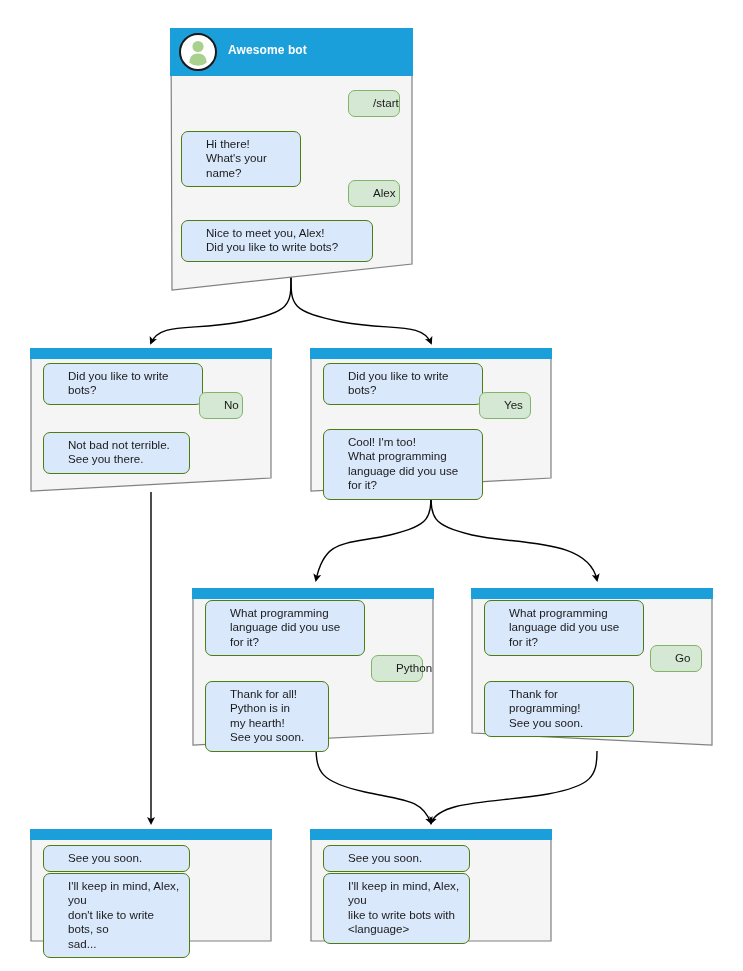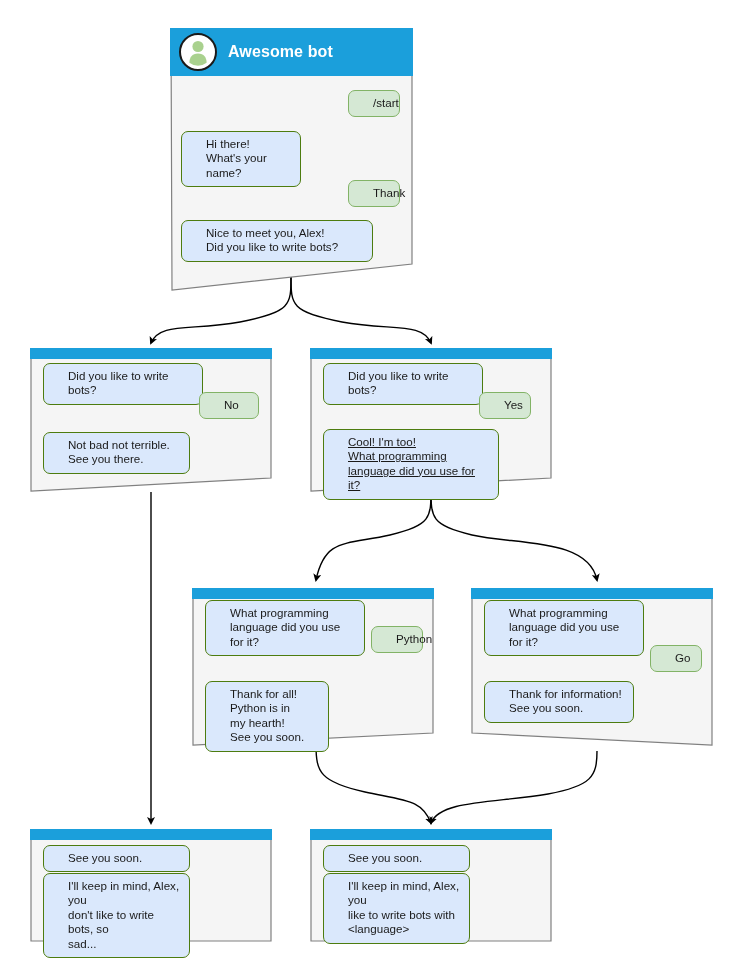--- a/index.html
+++ b/index.html
@@ -63,21 +63,21 @@
     border-radius: 50%;
     background: #ffffff;
     border: 2px solid #1a1a1a;
     box-sizing: border-box;
   }
   .avatar svg { display: block; }
   .root-title {
     position: absolute;
     left: 58px;
     top: 15px;
-    font-size: 16px;
+    font-size: 12px;
     font-weight: bold;
     color: #ffffff;
     letter-spacing: 0.1px;
   }
   
   .thin-header {
     position: absolute;
     left: 0; top: 0;
     width: 100%;
     height: 11px;
@@ -142,78 +142,78 @@
             <circle cx="17" cy="11.5" r="5.6" fill="#a9d18e"></circle>
             <path d="M17 18.5 c-6 0 -8.6 4.2 -8.6 9.2 a14 14 0 0 0 17.2 0 c0 -5 -2.6 -9.2 -8.6 -9.2 z" fill="#a9d18e"></path>
           </svg>
         </div>
         <div class="root-title">Awesome bot</div>
       </div>
 
       <div class="bubble user" style="left:178px; top:62px; width:52px;">/start</div>
       <div class="bubble bot" style="left:11px; top:103px; width:120px;">Hi there!
 What's your name?</div>
-      <div class="bubble user" style="left:178px; top:152px; width:52px;">Thank</div>
+      <div class="bubble user" style="left:178px; top:152px; width:52px;">Alex</div>
       <div class="bubble bot" style="left:11px; top:192px; width:192px;">Nice to meet you, Alex!
 Did you like to write bots?</div>
     </div>
   </div>
 
   <div class="card" style="left:30px; top:348px; width:242px; height:145px;">
     <svg class="card-shape" viewBox="0 0 242 145" width="242" height="145" xmlns="http://www.w3.org/2000/svg" preserveAspectRatio="none">
       <path d="M1,1 L241,1 L241,130 L1,143 Z" fill="#f5f5f5" stroke="#808080" stroke-width="1.2"></path>
     </svg>
     <div class="card-content">
       <div class="thin-header"></div>
       <div class="bubble bot" style="left:13px; top:15px; width:160px;">Did you like to write bots?</div>
-      <div class="bubble user" style="left:169px; top:44px; width:60px;">No</div>
+      <div class="bubble user" style="left:169px; top:44px; width:44px;">No</div>
       <div class="bubble bot" style="left:13px; top:84px; width:147px;">Not bad not terrible.
 See you there.</div>
     </div>
   </div>
 
   <div class="card" style="left:310px; top:348px; width:242px; height:145px;">
     <svg class="card-shape" viewBox="0 0 242 145" width="242" height="145" xmlns="http://www.w3.org/2000/svg" preserveAspectRatio="none">
       <path d="M1,1 L241,1 L241,130 L1,143 Z" fill="#f5f5f5" stroke="#808080" stroke-width="1.2"></path>
     </svg>
     <div class="card-content">
       <div class="thin-header"></div>
       <div class="bubble bot" style="left:13px; top:15px; width:160px;">Did you like to write bots?</div>
       <div class="bubble user" style="left:169px; top:44px; width:52px;">Yes</div>
-      <div class="bubble bot" style="left:13px; top:81px; width:176px;text-decoration:underline;">Cool! I'm too!
+      <div class="bubble bot" style="left:13px; top:81px; width:160px;">Cool! I'm too!
 What programming
 language did you use for it?</div>
     </div>
   </div>
 
   <div class="card" style="left:192px; top:588px; width:242px; height:160px;">
     <svg class="card-shape" viewBox="0 0 242 160" width="242" height="160" xmlns="http://www.w3.org/2000/svg" preserveAspectRatio="none">
       <path d="M1,1 L241,1 L241,145 L1,157 Z" fill="#f5f5f5" stroke="#808080" stroke-width="1.2"></path>
     </svg>
     <div class="card-content">
       <div class="thin-header"></div>
       <div class="bubble bot" style="left:13px; top:12px; width:160px;">What programming
 language did you use for it?</div>
-      <div class="bubble user" style="left:179px; top:38px; width:52px;">Python</div>
+      <div class="bubble user" style="left:179px; top:67px; width:52px;">Python</div>
       <div class="bubble bot" style="left:13px; top:93px; width:124px;">Thank for all! Python is in
 my hearth!
 See you soon.</div>
     </div>
   </div>
 
   <div class="card" style="left:471px; top:588px; width:242px; height:160px;">
     <svg class="card-shape" viewBox="0 0 242 160" width="242" height="160" xmlns="http://www.w3.org/2000/svg" preserveAspectRatio="none">
       <path d="M1,1 L241,1 L241,157 L1,145 Z" fill="#f5f5f5" stroke="#808080" stroke-width="1.2"></path>
     </svg>
     <div class="card-content">
       <div class="thin-header"></div>
       <div class="bubble bot" style="left:13px; top:12px; width:160px;">What programming
 language did you use for it?</div>
       <div class="bubble user" style="left:179px; top:57px; width:52px;">Go</div>
-      <div class="bubble bot" style="left:13px; top:93px; width:150px;">Thank for information!
+      <div class="bubble bot" style="left:13px; top:93px; width:150px;">Thank for programming!
 See you soon.</div>
     </div>
   </div>
 
   <div class="card" style="left:30px; top:829px; width:242px; height:113px;">
     <svg class="card-shape" viewBox="0 0 242 113" width="242" height="113" xmlns="http://www.w3.org/2000/svg" preserveAspectRatio="none">
       <path d="M1,1 L241,1 L241,112 L1,112 Z" fill="#f5f5f5" stroke="#808080" stroke-width="1.2"></path>
     </svg>
     <div class="card-content">
       <div class="thin-header"></div>

